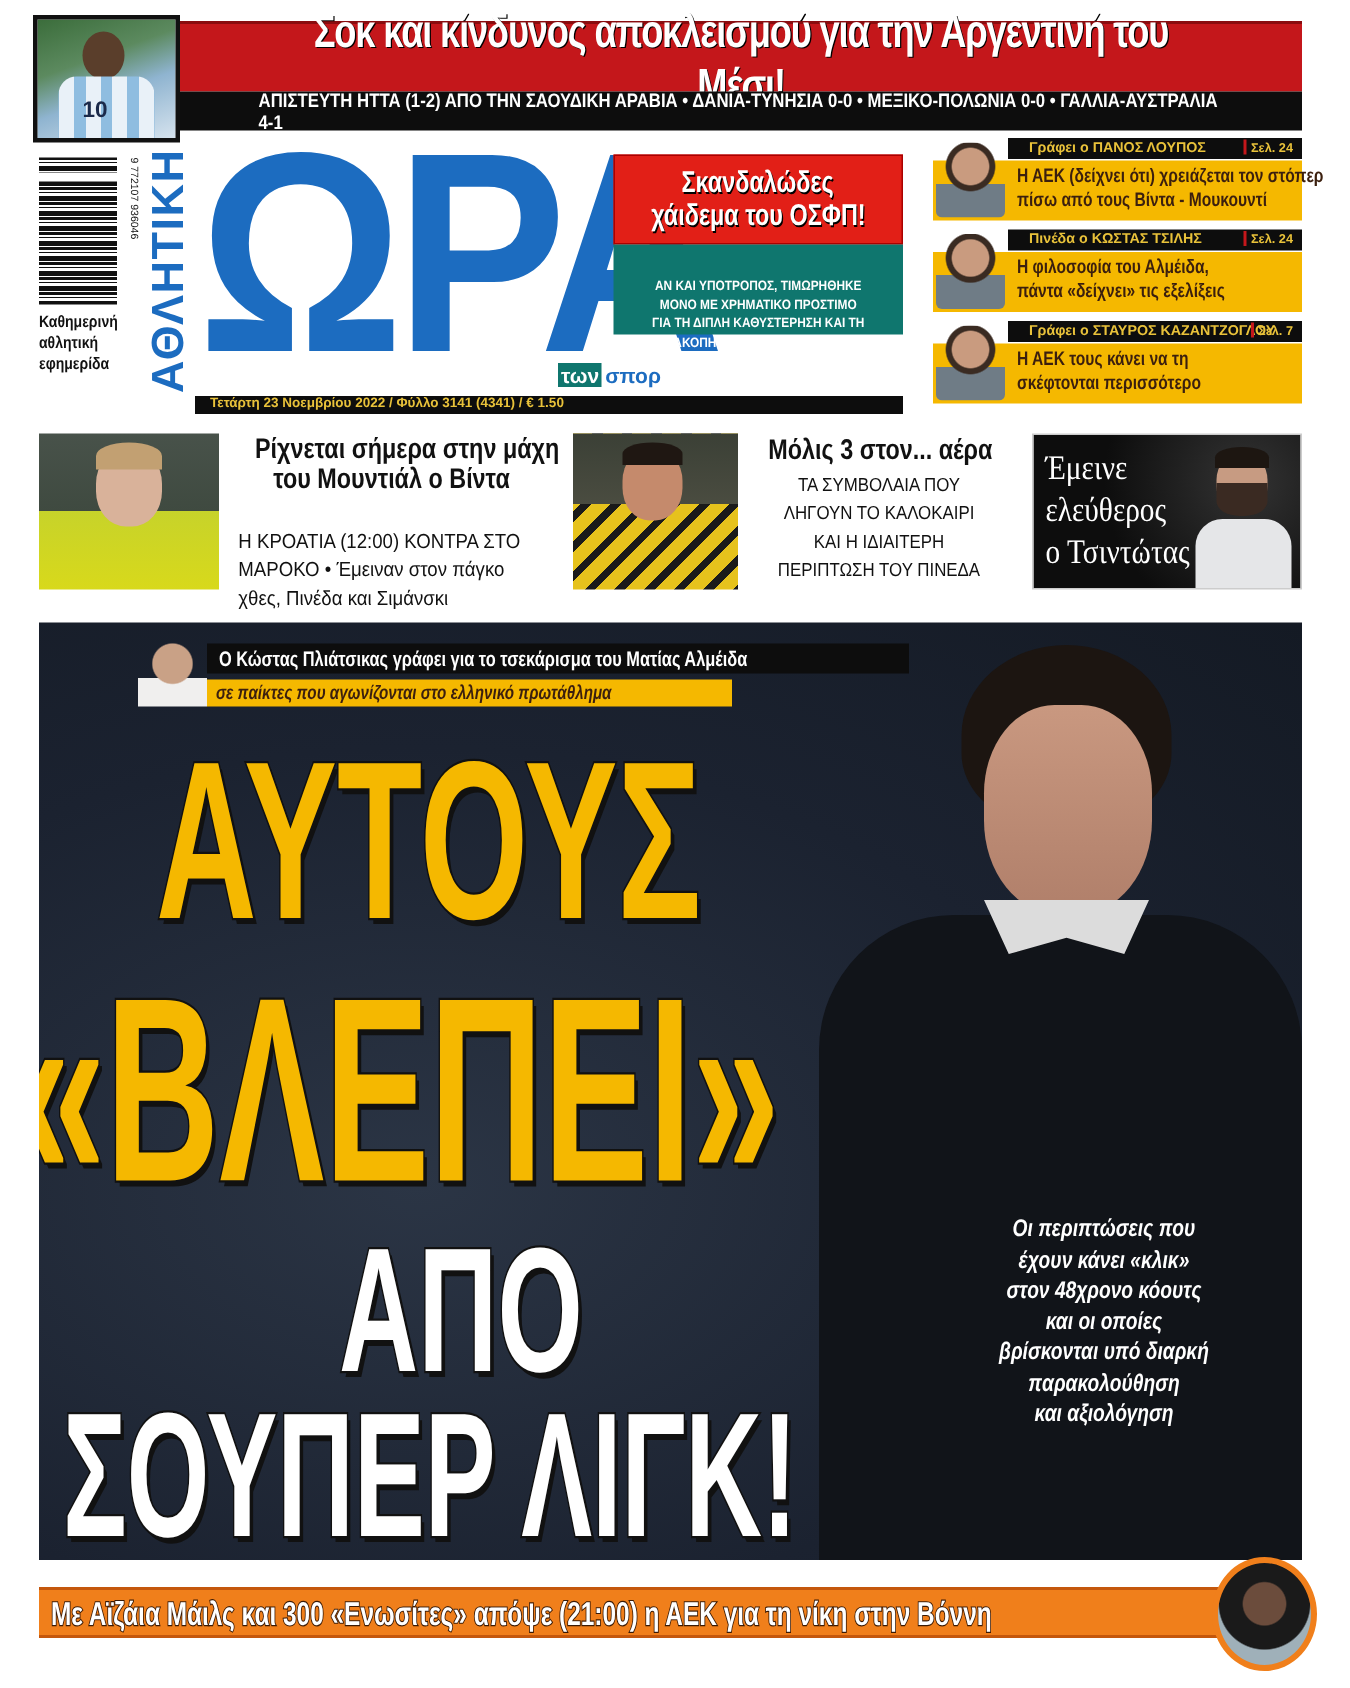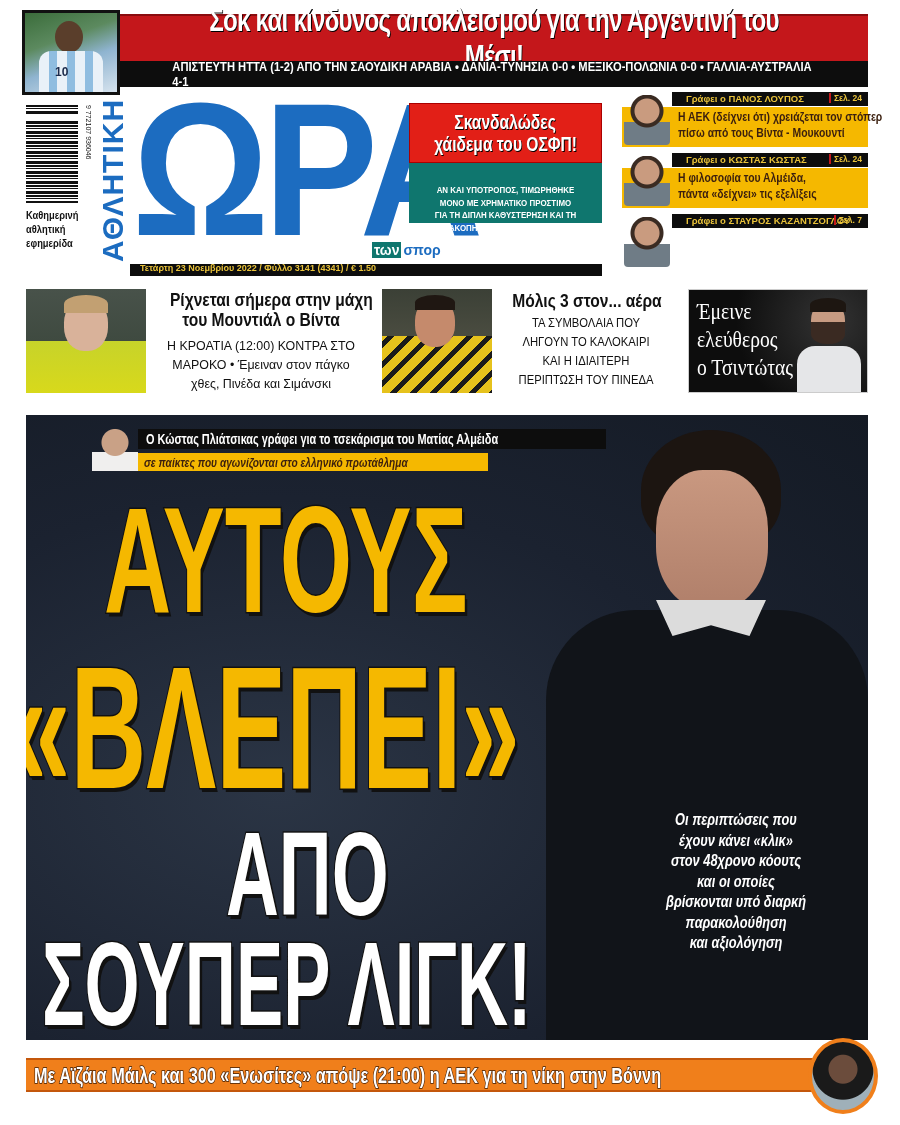--- a/index.html
+++ b/index.html
@@ -3,21 +3,21 @@
 <meta charset="utf-8">
 <style>
   * { box-sizing: border-box; margin: 0; padding: 0; }
   body { width: 900px; height: 1125px; background: #ffffff; font-family: "Liberation Sans", sans-serif; position: relative; overflow: hidden; }
   .abs { position: absolute; }
 
   
   #top-photo { left: 22px; top: 10px; width: 98px; height: 85px; border: 3px solid #111; background: linear-gradient(160deg, #3b6d3b 0%, #5c8a5f 35%, #8fb4d0 60%, #d6e3ee 100%); overflow: hidden; }
   #top-photo .head { position:absolute; left:30px; top:8px; width:28px; height:32px; border-radius:50%; background:#5a3e2b; }
   #top-photo .shirt { position:absolute; left:14px; top:38px; width:64px; height:50px; border-radius:12px 12px 0 0; background: repeating-linear-gradient(90deg,#e9f1f8 0 10px,#8fbde0 10px 18px); }
-  #top-photo .num { position:absolute; left:30px; top:52px; color:#1b2a4a; font-weight:bold; font-size:12px; }
+  #top-photo .num { position:absolute; left:30px; top:52px; color:#1b2a4a; font-weight:bold; font-size:15px; }
   #top-red { left: 120px; top: 14px; width: 748px; height: 47px; background: #c4171b; border-top: 2px solid #8a0c0f; display:flex; align-items:center; justify-content:center;text-align:center; }
   #top-red span { color:#fff; font-size: 31px; font-weight:bold; letter-spacing:-1px; transform: scaleX(0.78); text-shadow: 1px 1px 0 #000; }
   #top-black { left: 120px; top: 61px; width: 748px; height: 26px; background: #0d0d0d; display:flex; align-items:center; justify-content:center; }
   #top-black span { color:#fff; font-size: 13px; font-weight:bold; transform: scaleX(0.86); }
 
   
   #barcode { left: 26px; top: 105px; width: 65px; height: 98px; }
   #barcode .bars { position:absolute; left:0; top:0; width:52px; height:98px; background: repeating-linear-gradient(180deg,#111 0 2px,#fff 2px 3px,#111 3px 4px,#fff 4px 6px,#111 6px 9px,#fff 9px 10px); }
   #barcode .topgap { position:absolute; left:0; top:10px; width:52px; height:6px; background:#fff; }
   #barcode .digits { position:absolute; left:56px; top:0; width:10px; height:98px; font-size:7px; writing-mode: vertical-rl; color:#111; }
@@ -47,21 +47,21 @@
   .col .bar .pg { position:absolute; right: 6px; top: 1px; color:#e9c23a; font-size: 8.5px; font-weight:bold; border-left: 2px solid #c4171b; padding-left: 3px; }
   .col .body { position:absolute; left: 0; top: 15px; width: 246px; height: 40px; background:#f5b800; }
   .col .body .txt { position:absolute; left: 56px; top: 2px; width: 190px; color:#3b1f0e; font-size: 13px; font-weight:bold; line-height: 16px; transform: scaleX(0.8); transform-origin: left top; white-space:nowrap; }
 
   
   #story1-photo { left: 26px; top: 289px; width: 120px; height: 104px; background: linear-gradient(180deg,#48524a 0%,#3f4a40 50%,#c7d32a 50%,#d8d91b 100%); overflow:hidden; }
   #story1-photo .face { position:absolute; left: 38px; top: 10px; width: 44px; height: 52px; border-radius: 45%; background:#d9b29a; }
   #story1-photo .hair { position:absolute; left: 38px; top: 6px; width: 44px; height: 18px; border-radius: 50% 50% 0 0; background:#c2a072; }
   #story1-title { left: 150px; top: 290px; width: 222px; text-align:center; }
   #story1-title span { display:block; color:#111; font-size: 19px; font-weight: bold; line-height: 20px; transform: scaleX(0.82); white-space:nowrap; }
-  #story1-body { left: 150px; top: 336px; width: 222px; text-align:center; }
+  #story1-body { left: 150px; top: 351px; width: 222px; }
   #story1-body span { display:block; color:#111; font-size: 13.5px; line-height: 19px; white-space:nowrap; transform: scaleX(0.92); }
 
   #story2-photo { left: 382px; top: 289px; width: 110px; height: 104px; background: linear-gradient(180deg,#3b4036 0%,#4a4c40 45%, transparent 45%), repeating-linear-gradient(135deg,#e6c21c 0 9px,#1a1a1a 9px 14px); overflow:hidden; }
   #story2-photo .face { position:absolute; left: 33px; top: 10px; width: 40px; height: 48px; border-radius: 45%; background:#c58a6c; }
   #story2-photo .hair { position:absolute; left: 33px; top: 6px; width: 40px; height: 15px; border-radius: 50% 50% 0 0; background:#1f1712; }
   #story2-title { left: 496px; top: 290px; width: 180px; text-align:center; }
   #story2-title span { display:block; color:#111; font-size: 19px; font-weight:bold; transform: scaleX(0.82); white-space:nowrap; }
   #story2-body { left: 496px; top: 314px; width: 180px; text-align:center; }
   #story2-body span { display:block; color:#111; font-size: 12.5px; line-height: 19px; white-space:nowrap; transform: scaleX(0.9); }
 
@@ -162,25 +162,31 @@
 </div>
 <div class="col" style="top:153px;">
   <div class="body">
     <div class="txt">
         <div>Η φιλοσοφία του Αλμέιδα,</div>
         <div>πάντα «δείχνει» τις εξελίξεις</div>
       </div>
   </div>
   <div class="photo"></div>
   <div class="bar">
-      <span class="who">Γράφει ο ΚΩΣΤΑΣ ΚΩΣΤΑΣ</span>
+      <span class="who">Πινέδα ο ΚΩΣΤΑΣ ΤΣΙΛΗΣ</span>
       <span class="pg">Σελ. 24</span>
     </div>
 </div>
 <div class="col" style="top:214px;">
+  <div class="body">
+    <div class="txt">
+        <div>Η ΑΕΚ τους κάνει να τη</div>
+        <div>σκέφτονται περισσότερο</div>
+      </div>
+  </div>
   <div class="photo"></div>
   <div class="bar">
       <span class="who">Γράφει ο ΣΤΑΥΡΟΣ ΚΑΖΑΝΤΖΟΓΛΟΥ</span>
       <span class="pg">Σελ. 7</span>
     </div>
 </div>
 
 <div class="abs" id="story1-photo">
     <div class="face"></div>
     <div class="hair"></div>

